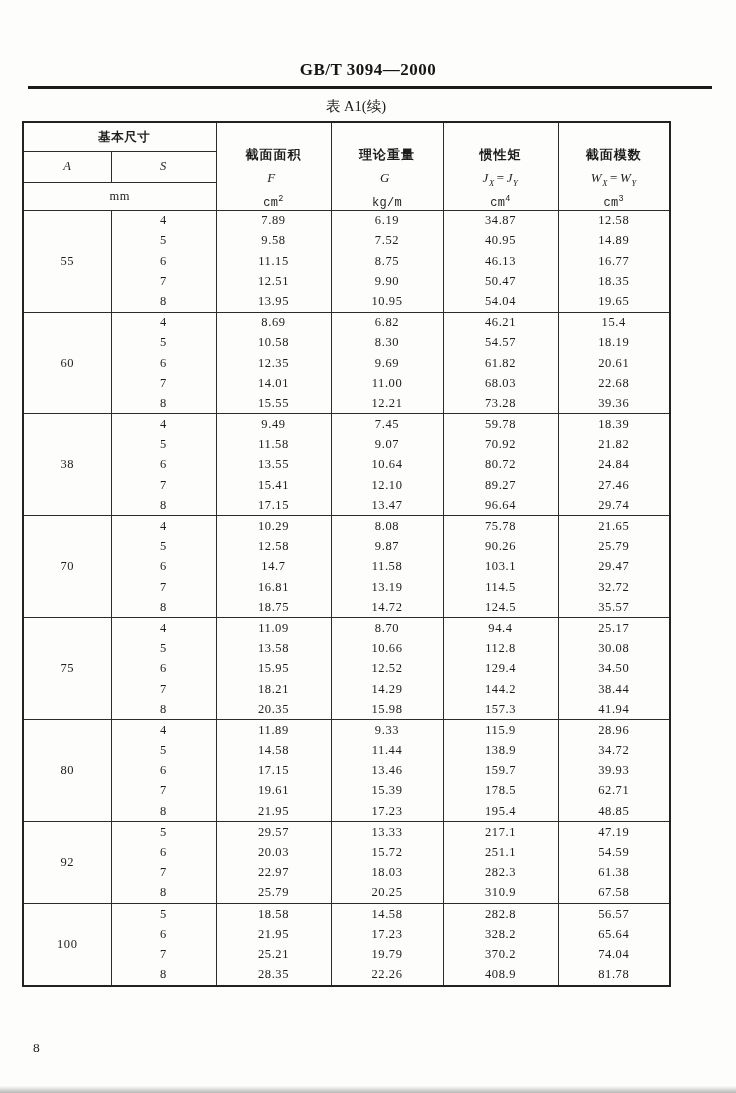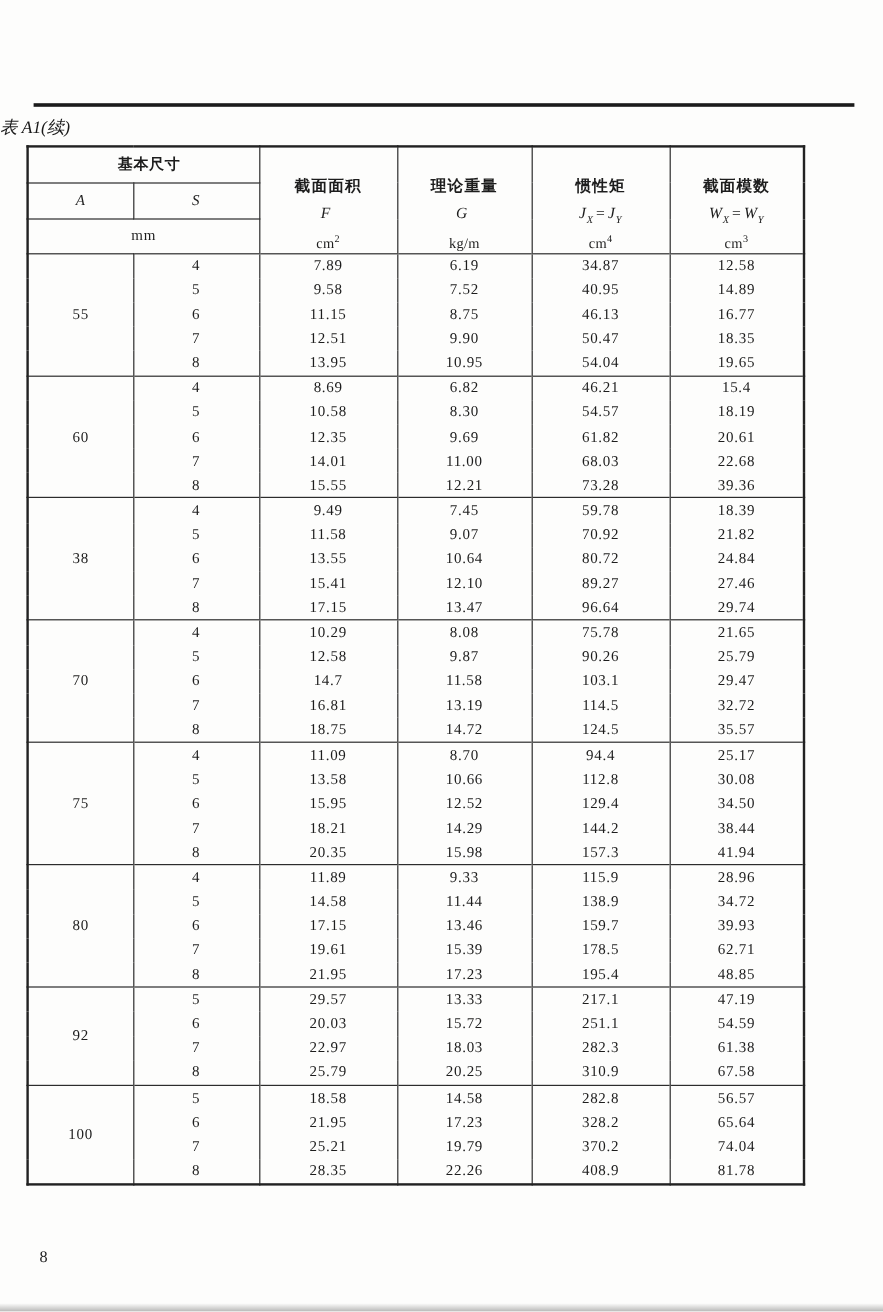--- a/index.html
+++ b/index.html
@@ -9,22 +9,22 @@
     overflow:hidden;
   }
   .doc-code{
     position:absolute;top:60px;left:0;width:736px;text-align:center;
     font-size:17px;font-weight:700;letter-spacing:.5px;color:#161616;
   }
   .head-rule{
     position:absolute;top:86px;left:28px;width:684px;height:3px;background:#1b1b1b;
   }
   .table-title{
-    position:absolute;top:97px;left:0;width:712px;text-align:left;
-    font-size:14.5px;color:#1a1a1a;font-style:italic;
+    position:absolute;top:97px;left:0;width:712px;text-align:center;
+    font-size:14.5px;color:#1a1a1a;
   }
   table.main{
     position:absolute;top:121px;left:22px;width:647px;
     border-collapse:collapse;table-layout:fixed;
   }
   table.main th,table.main td{
     border-left:1px solid #2c2c2c;border-right:1px solid #2c2c2c;
     padding:0;text-align:center;vertical-align:middle;
     font-size:12.5px;color:#1d1d1d;letter-spacing:.6px;
   }
@@ -36,39 +36,40 @@
   }
   .h-a,.h-s{height:25px;border-bottom:1px solid #2c2c2c;font-style:italic;font-size:13.5px;}
   .h-mm{height:23px;font-size:12.5px;}
   thead{border-bottom:1px solid #2c2c2c;}
   .h-col{height:72px;}
   .h-col .cn{font-size:13px;font-weight:700;letter-spacing:1px;margin-top:23px;}
   .h-col .sym{font-size:13px;margin-top:6px;}
   .h-col .sym .it{font-style:italic;}
   .h-col .sym sub{font-size:8.5px;font-style:italic;}
   .h-col .sym .op{margin:0 2px;}
-  .h-col .unit{font-size:12px;margin-top:6px;letter-spacing:.3px;}
+  .h-col .unit{font-size:12px;margin-top:6px;letter-spacing:.3px;font-family:Liberation Mono, monospace;}
   .h-col .unit sup{font-size:8.5px;}
   tbody td{height:20.2px;}
   tbody tr.gfirst td{border-top:1px solid #2c2c2c;}
   td.acell{font-size:12.5px;}
   td.faded{color:rgba(30,30,30,.42);margin-top:23px;}
   .page-number{
     position:absolute;top:1040px;left:33px;font-size:13.5px;color:#222;
   }
   .scan-edge{
     position:absolute;bottom:0;left:0;width:736px;height:7px;
     background:linear-gradient(to bottom,rgba(0,0,0,0),rgba(0,0,0,.28));
   }
 </style>
 </head>
 <body>
 
 <div class="page">
 
+  <div class="doc-code">GB/T 3094—2000</div>
   <div class="head-rule"></div>
   <div class="table-title">表 A1(续)</div>
 
   <table class="main">
     <colgroup>
       <col style="width:88px">
         <col style="width:105px">
         <col style="width:115px">
       <col style="width:112px">
         <col style="width:115px">

